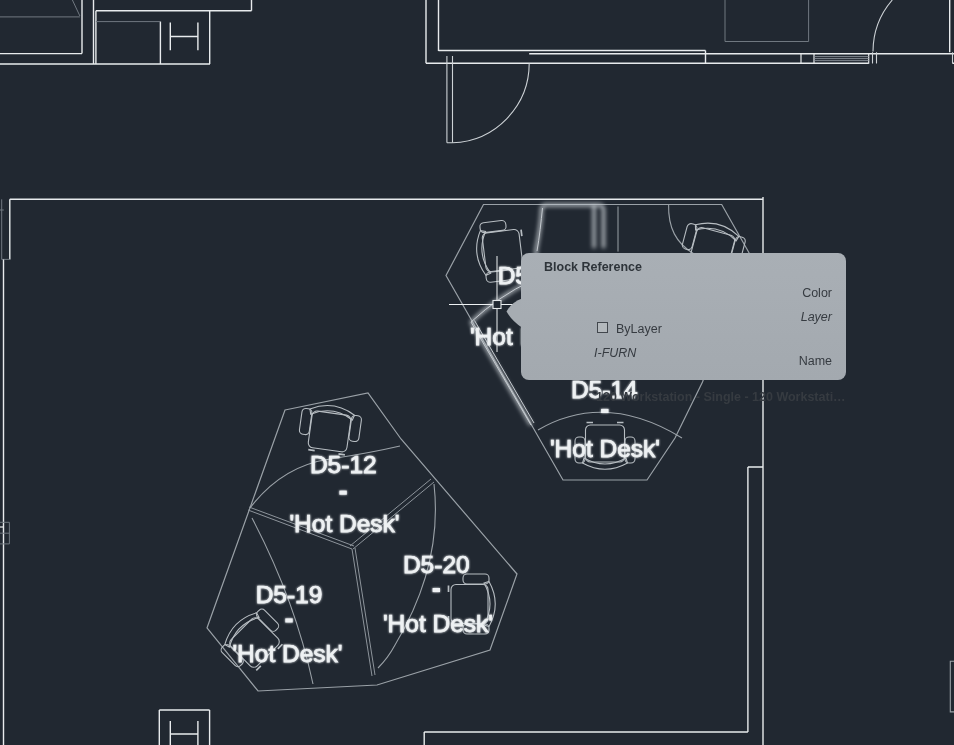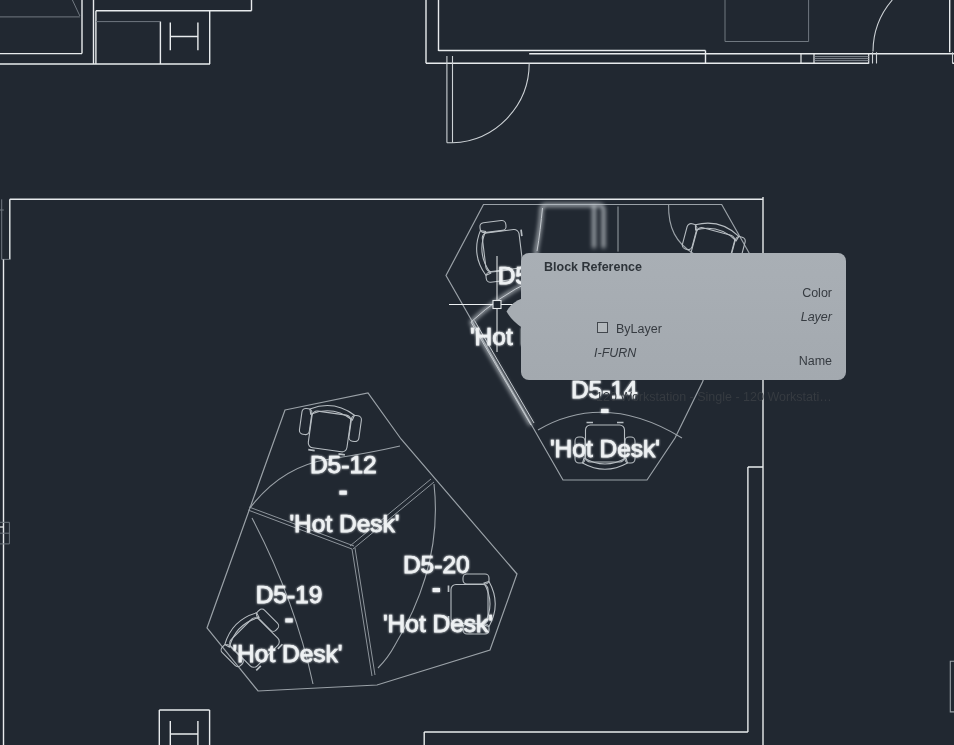--- a/index.html
+++ b/index.html
@@ -204,15 +204,15 @@
   <div class="title">Block Reference</div>
 
   <div class="row" style="top:32.5px;">Color
     <span class="val" style="left:64.5px;top:0.5px;display:inline-block;width:9px;height:9px;background:#b4b9bd;border:1.5px solid #42474d;"></span>
     <span class="val" style="left:84px;">ByLayer</span>
   </div>
 
   <div class="row" style="top:56.7px;font-style:italic;">Layer<span class="val">I-FURN</span></div>
 
 
-  <div class="row" style="top:101px;">Name<span class="val" style="left:64px;white-space:nowrap;">120 Workstation - Single - 120 Workstati…</span></div>
+  <div class="row" style="top:101px;">Name<span class="val" style="left:64px;white-space:nowrap;font-weight:bold;">120 Workstation - Single - 120 Workstati…</span></div>
 </div>
 </div>
 
 </body></html>

